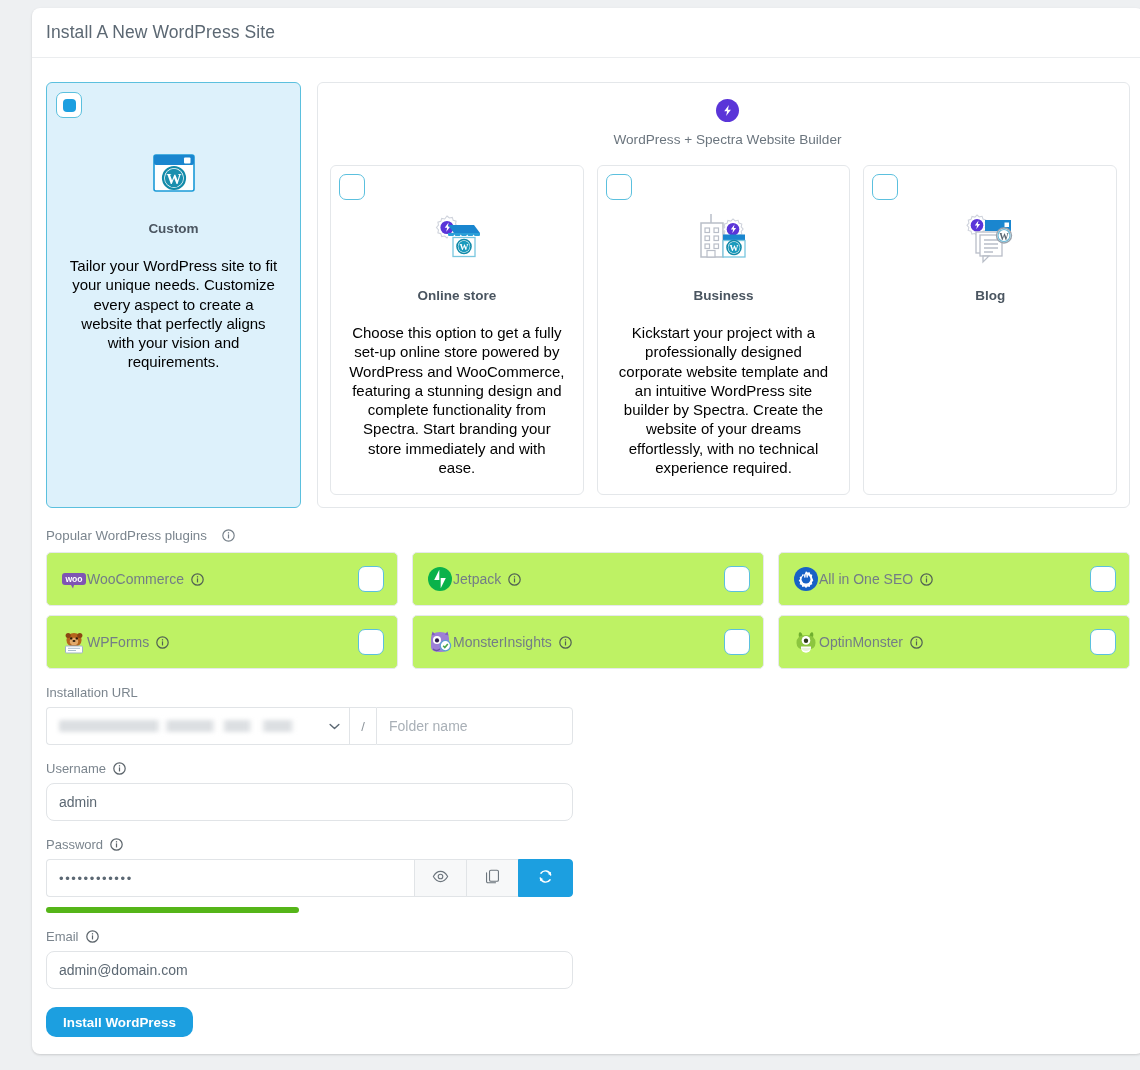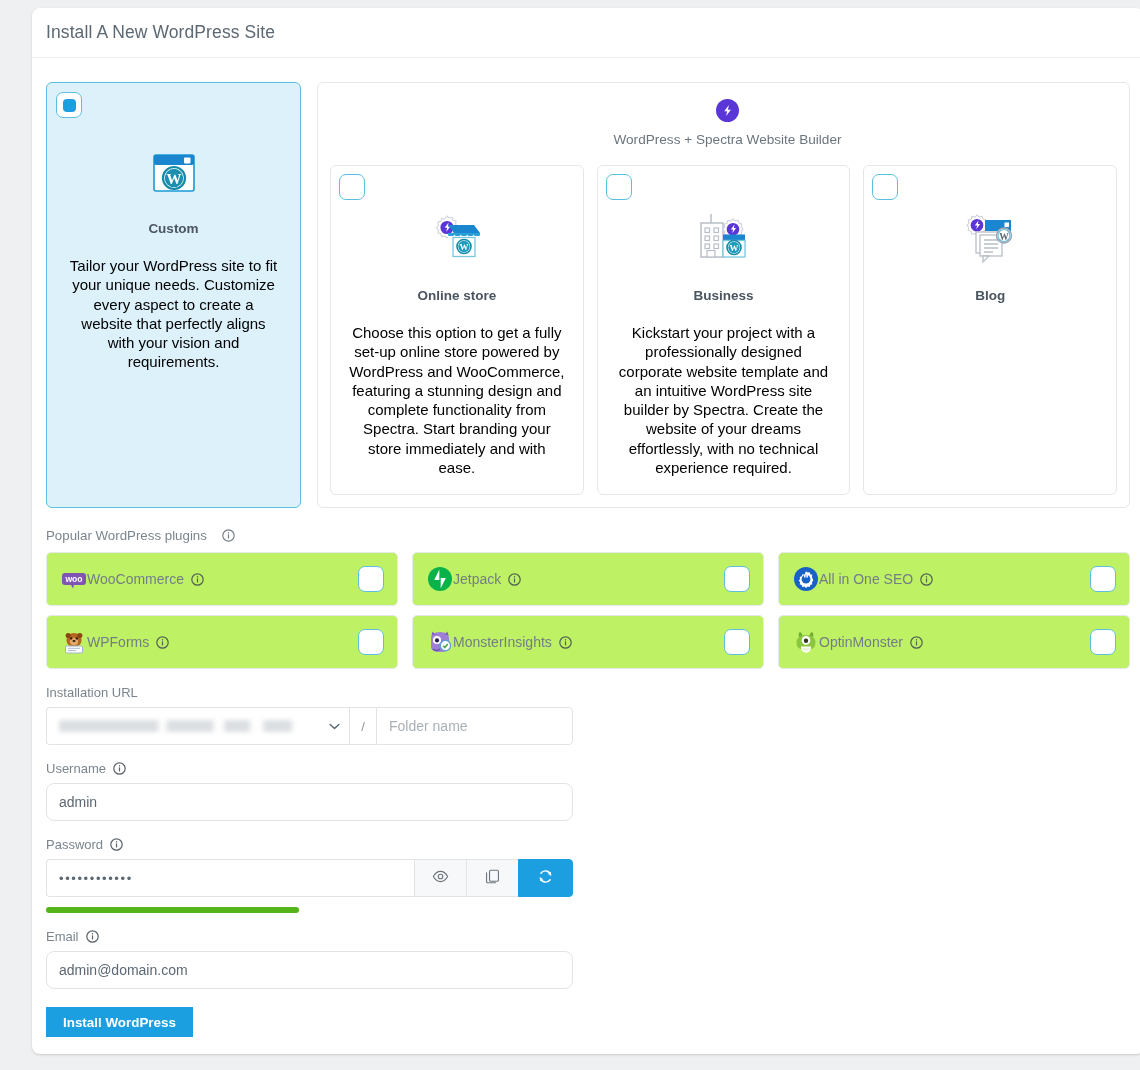--- a/index.html
+++ b/index.html
@@ -265,21 +265,21 @@
   }
 
   .install-btn {
     margin-top: 18px;
     display: inline-flex;
     align-items: center; justify-content: center;
     height: 30px;
     padding: 13px 17px;
     background: #1c9fe0;
     border: none;
-    border-radius: 0;
+    border-radius: 10px;
     color: #fff;
     font-size: 13.4px;
     font-weight: bold;
     cursor: pointer;
     font-family: "Liberation Sans", sans-serif;
   }
 </style>
 </head>
 <body>
 

